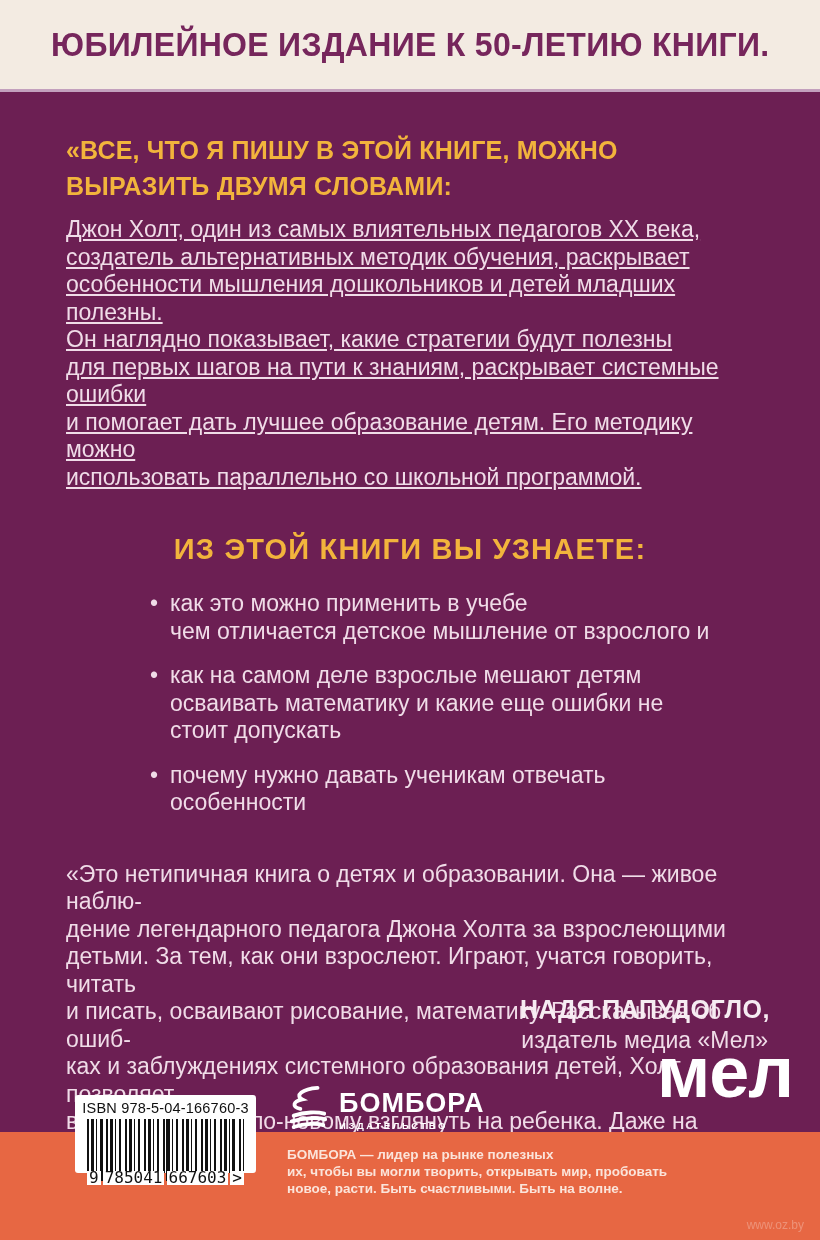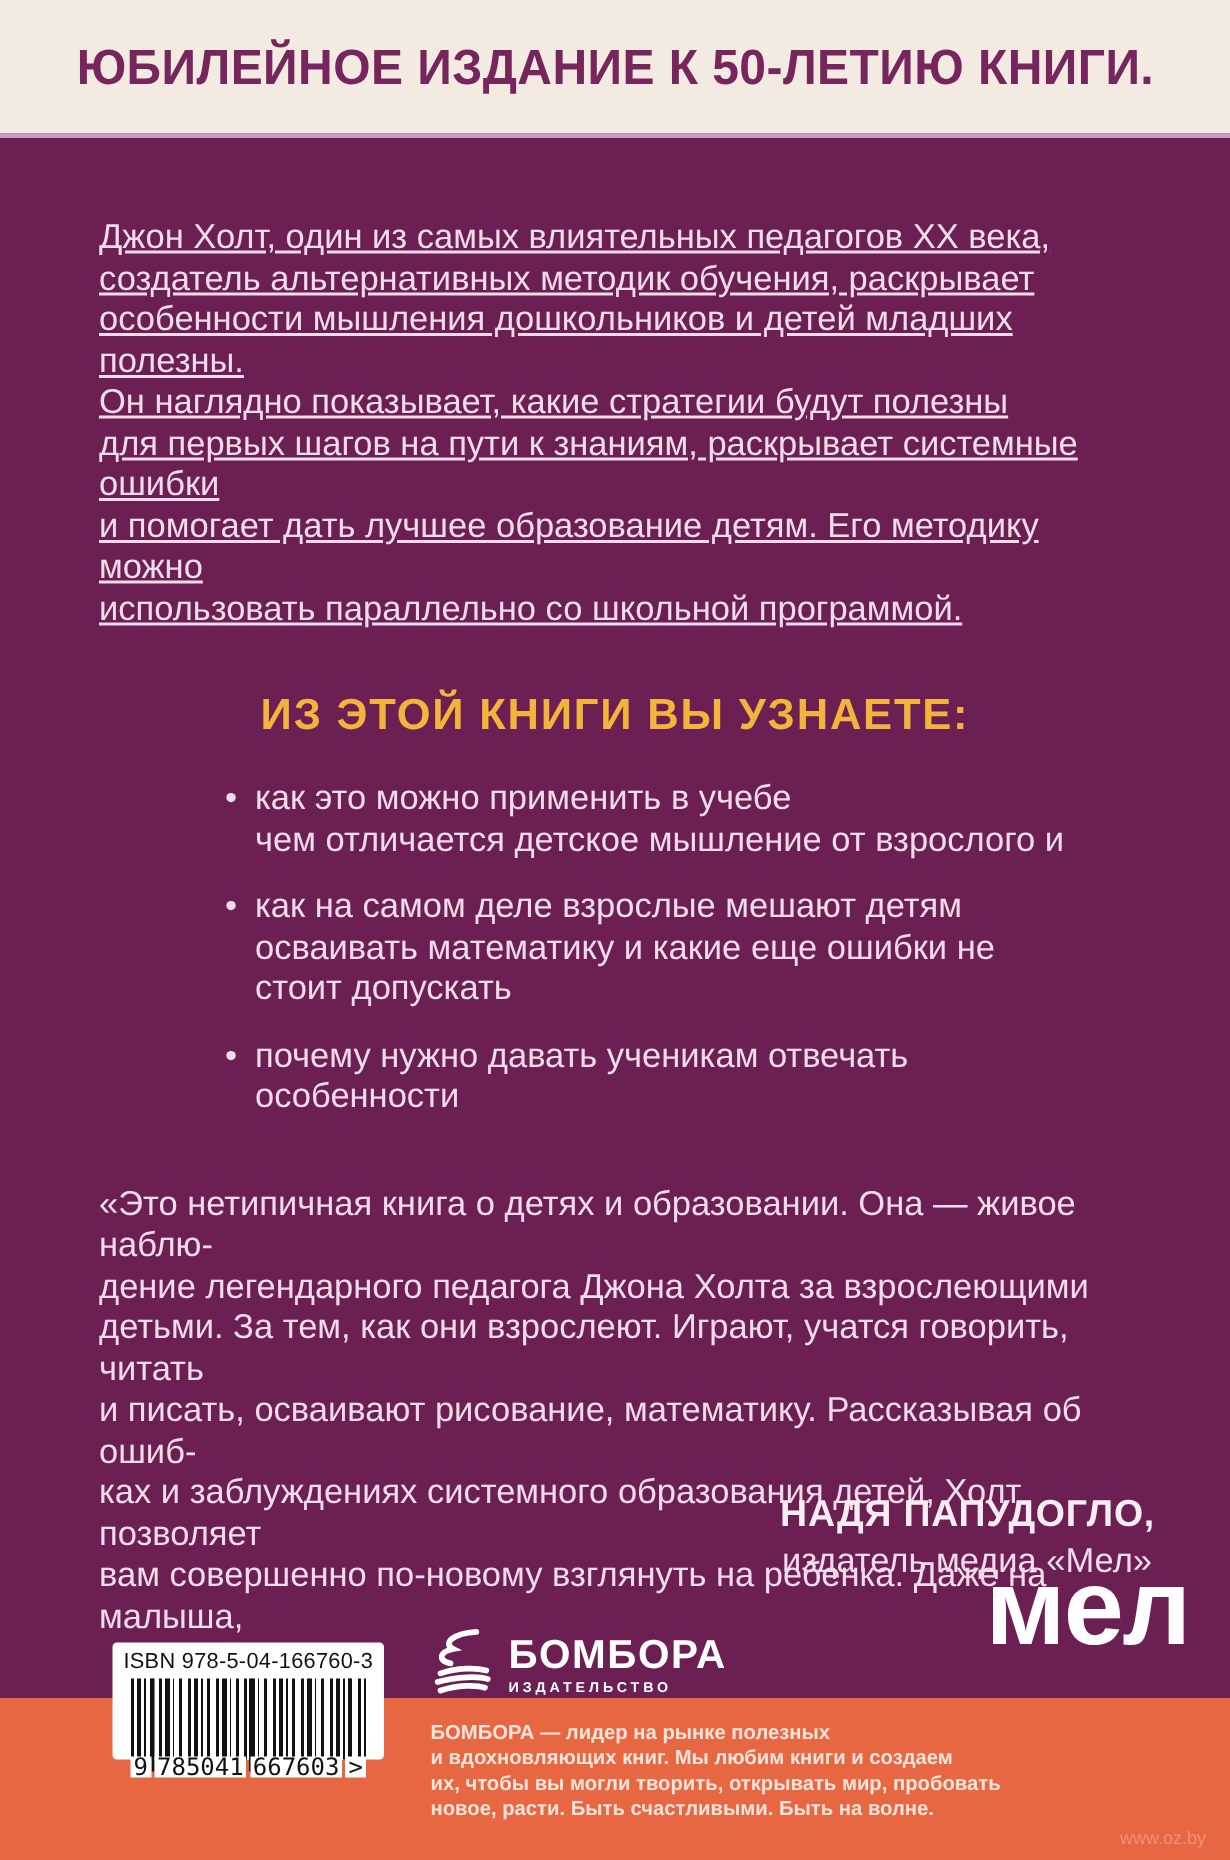--- a/index.html
+++ b/index.html
@@ -116,20 +116,21 @@
 <div class="page">
 
   <header class="banner">
     <div class="banner-text">ЮБИЛЕЙНОЕ ИЗДАНИЕ К 50-ЛЕТИЮ КНИГИ.</div>
   </header>
   <div class="banner-divider"></div>
 
   <main class="cover">
 
     <div class="headline">
+      <div>«ВСЕ, ЧТО Я ПИШУ В ЭТОЙ КНИГЕ, МОЖНО ВЫРАЗИТЬ ДВУМЯ СЛОВАМИ:</div>
     </div>
 
     <div class="intro">
       <div>Джон Холт, один из самых влиятельных педагогов XX века,</div>
       <div>создатель альтернативных методик обучения, раскрывает</div>
       <div>особенности мышления дошкольников и детей младших полезны.</div>
       <div>Он наглядно показывает, какие стратегии будут полезны</div>
       <div>для первых шагов на пути к знаниям, раскрывает системные ошибки</div>
       <div>и помогает дать лучшее образование детям. Его методику можно</div>
       <div>использовать параллельно со школьной программой.</div>
@@ -205,21 +206,20 @@
           <path d="M7 45 C19 41 32 41 38 43"></path>
         </g>
       </svg>
       <div>
         <div class="publisher-name">БОМБОРА</div>
         <div class="publisher-tagline">ИЗДАТЕЛЬСТВО</div>
       </div>
     </div>
     <div class="publisher-desc">
       <div>БОМБОРА — лидер на рынке полезных</div>
-      <div>и вдохновляющих книг. Мы любим книги и создаем</div>
       <div>их, чтобы вы могли творить, открывать мир, пробовать</div>
       <div>новое, расти. Быть счастливыми. Быть на волне.</div>
     </div>
   </div>
 
   <div class="watermark">www.oz.by</div>
 
 </div>
 
 </body></html>

